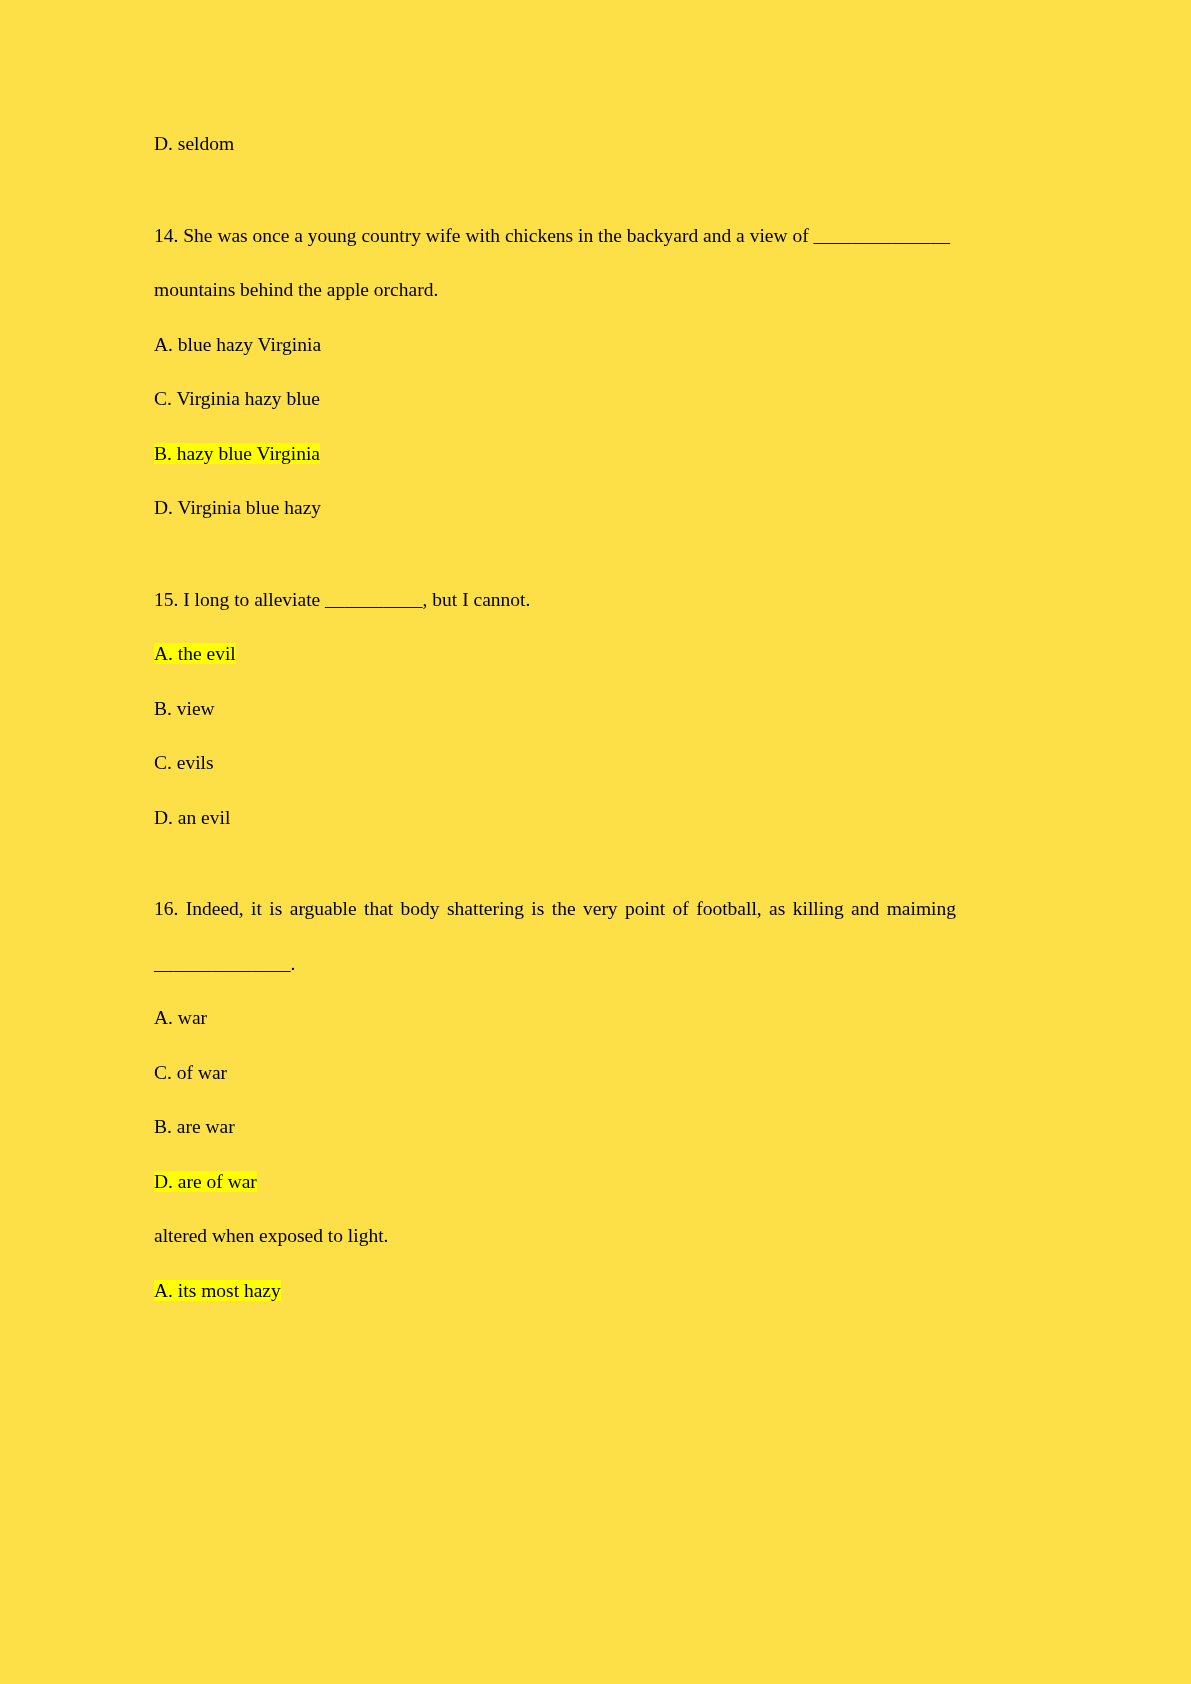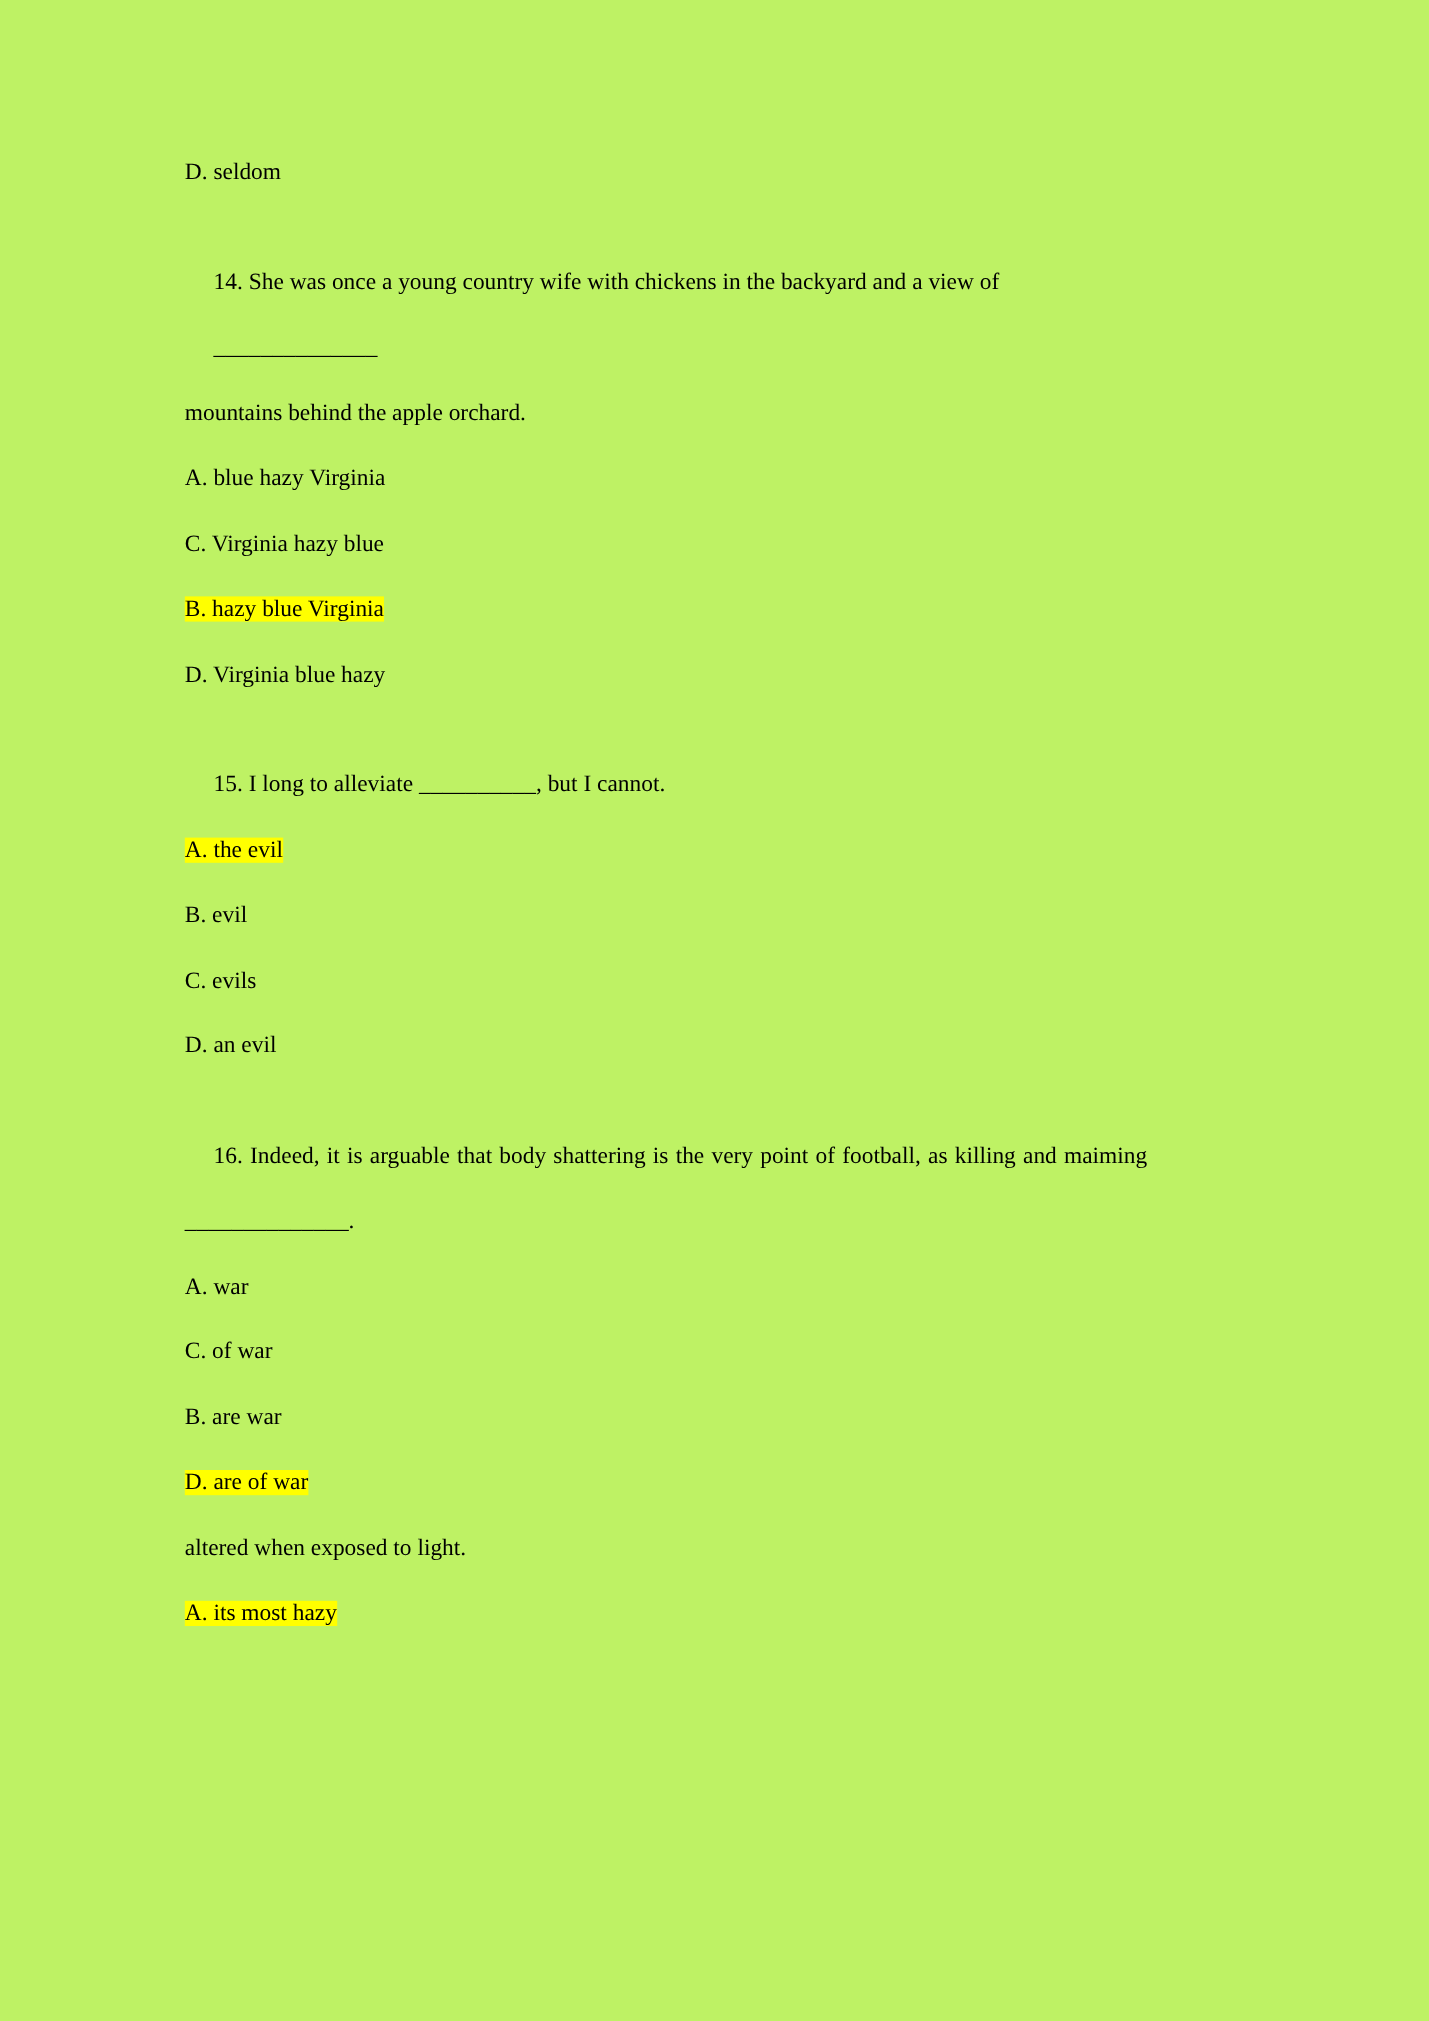--- a/index.html
+++ b/index.html
@@ -4,40 +4,39 @@
 <style>
   html, body {
     margin: 0;
     padding: 0;
     background: #ffffff;
   }
   .page {
     position: relative;
     width: 1191px;
     height: 1684px;
-    background: #bef264;
+    background: #fde047;
     overflow: hidden;
     font-family: "Liberation Serif", serif;
     font-size: 19.5px;
     color: #000000;
   }
   .content {
     position: absolute;
     left: 154px;
     top: 117px;
     width: 802px;
   }
   .line {
     line-height: 54.5px;
     min-height: 54.5px;
     white-space: pre-wrap;
   }
   .line.gap {
     margin-top: 37px;
-    margin-left: 24px;
   }
   .line.justify {
     text-align: justify;
     text-align-last: justify;
   }
   .hl {
     background: #ffff00;
   }
 </style>
 </head>
@@ -47,21 +46,21 @@
   <div class="content">
       <div class="line"><span>D. seldom</span></div>
       <div class="line gap"><span>14. She was once a young country wife with chickens in the backyard and a view of ______________</span></div>
       <div class="line"><span>mountains behind the apple orchard.</span></div>
       <div class="line"><span>A. blue hazy Virginia</span></div>
       <div class="line"><span>C. Virginia hazy blue</span></div>
       <div class="line"><span class="hl">B. hazy blue Virginia</span></div>
       <div class="line"><span>D. Virginia blue hazy</span></div>
       <div class="line gap"><span>15. I long to alleviate __________, but I cannot.</span></div>
       <div class="line"><span class="hl">A. the evil</span></div>
-      <div class="line"><span>B. evil</span></div>
+      <div class="line"><span>B. view</span></div>
       <div class="line"><span>C. evils</span></div>
       <div class="line"><span>D. an evil</span></div>
       <div class="line gap justify"><span>16. Indeed, it is arguable that body shattering is the very point of football, as killing and maiming</span></div>
       <div class="line"><span>______________.</span></div>
       <div class="line"><span>A. war</span></div>
       <div class="line"><span>C. of war</span></div>
       <div class="line"><span>B. are war</span></div>
       <div class="line"><span class="hl">D. are of war</span></div>
       <div class="line"><span>altered when exposed to light.</span></div>
       <div class="line"><span class="hl">A. its most hazy</span></div>

